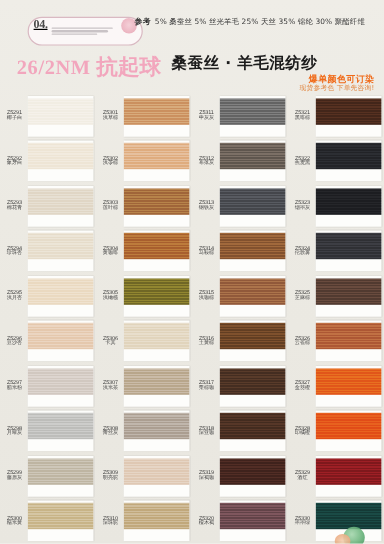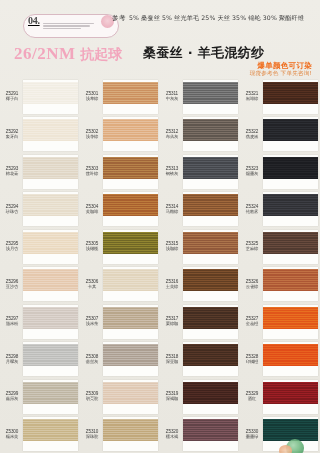--- a/index.html
+++ b/index.html
@@ -31,35 +31,35 @@
   .badge-lines i:nth-child(2){width:86%}
   .badge-lines i:nth-child(3){width:70%}
   .badge-seal{
     width:13px;height:13px;border-radius:50%;
     background:radial-gradient(circle at 50% 45%,#f3c9d2 0%,#e9a8b7 70%,#dd94a6 100%);
     margin-left:3px;flex:none;opacity:.85;
   }
   .comp{position:absolute;left:112px;top:14px;right:4px;}
   .comp-row{display:flex;align-items:flex-start;}
   .comp-key{
-    font-size:6.5px;color:#2f2f2f;font-weight:normal;white-space:nowrap;
+    font-size:6.5px;color:#2f2f2f;font-weight:bold;white-space:nowrap;
     font-family:"DejaVu Sans",sans-serif;letter-spacing:.5px;margin-right:3px;
   }
   .comp-val-cn{font-size:6.2px;color:#3a3a3a;white-space:nowrap;letter-spacing:.1px;
     font-family:"DejaVu Sans",sans-serif;}
   .comp-val-en{font-size:5.2px;color:#4a4a4a;white-space:nowrap;letter-spacing:-.05px;}
   .comp-row+.comp-row{margin-top:2px;}
 
   .titlebar{position:absolute;left:0;right:0;top:40px;height:38px;}
   .title-pink{
     position:absolute;left:14px;top:4px;
     font-family:"Liberation Serif","DejaVu Serif",serif;
     font-size:17px;font-weight:bold;color:#f2a6bd;letter-spacing:.5px;white-space:nowrap;
   }
-  .title-pink .cn{font-size:14px;letter-spacing:0;}
+  .title-pink .cn{font-size:18px;letter-spacing:0;}
   .title-black{
     position:absolute;left:143px;top:4px;
     font-family:"DejaVu Sans",sans-serif;
     font-size:13px;font-weight:bold;color:#1c1c1c;letter-spacing:.3px;white-space:nowrap;
   }
   .sub1{
     position:absolute;right:8px;top:21px;
     font-size:7.5px;color:#f06a18;font-weight:bold;white-space:nowrap;letter-spacing:.3px;
     font-family:Liberation Sans, sans-serif;
   }

